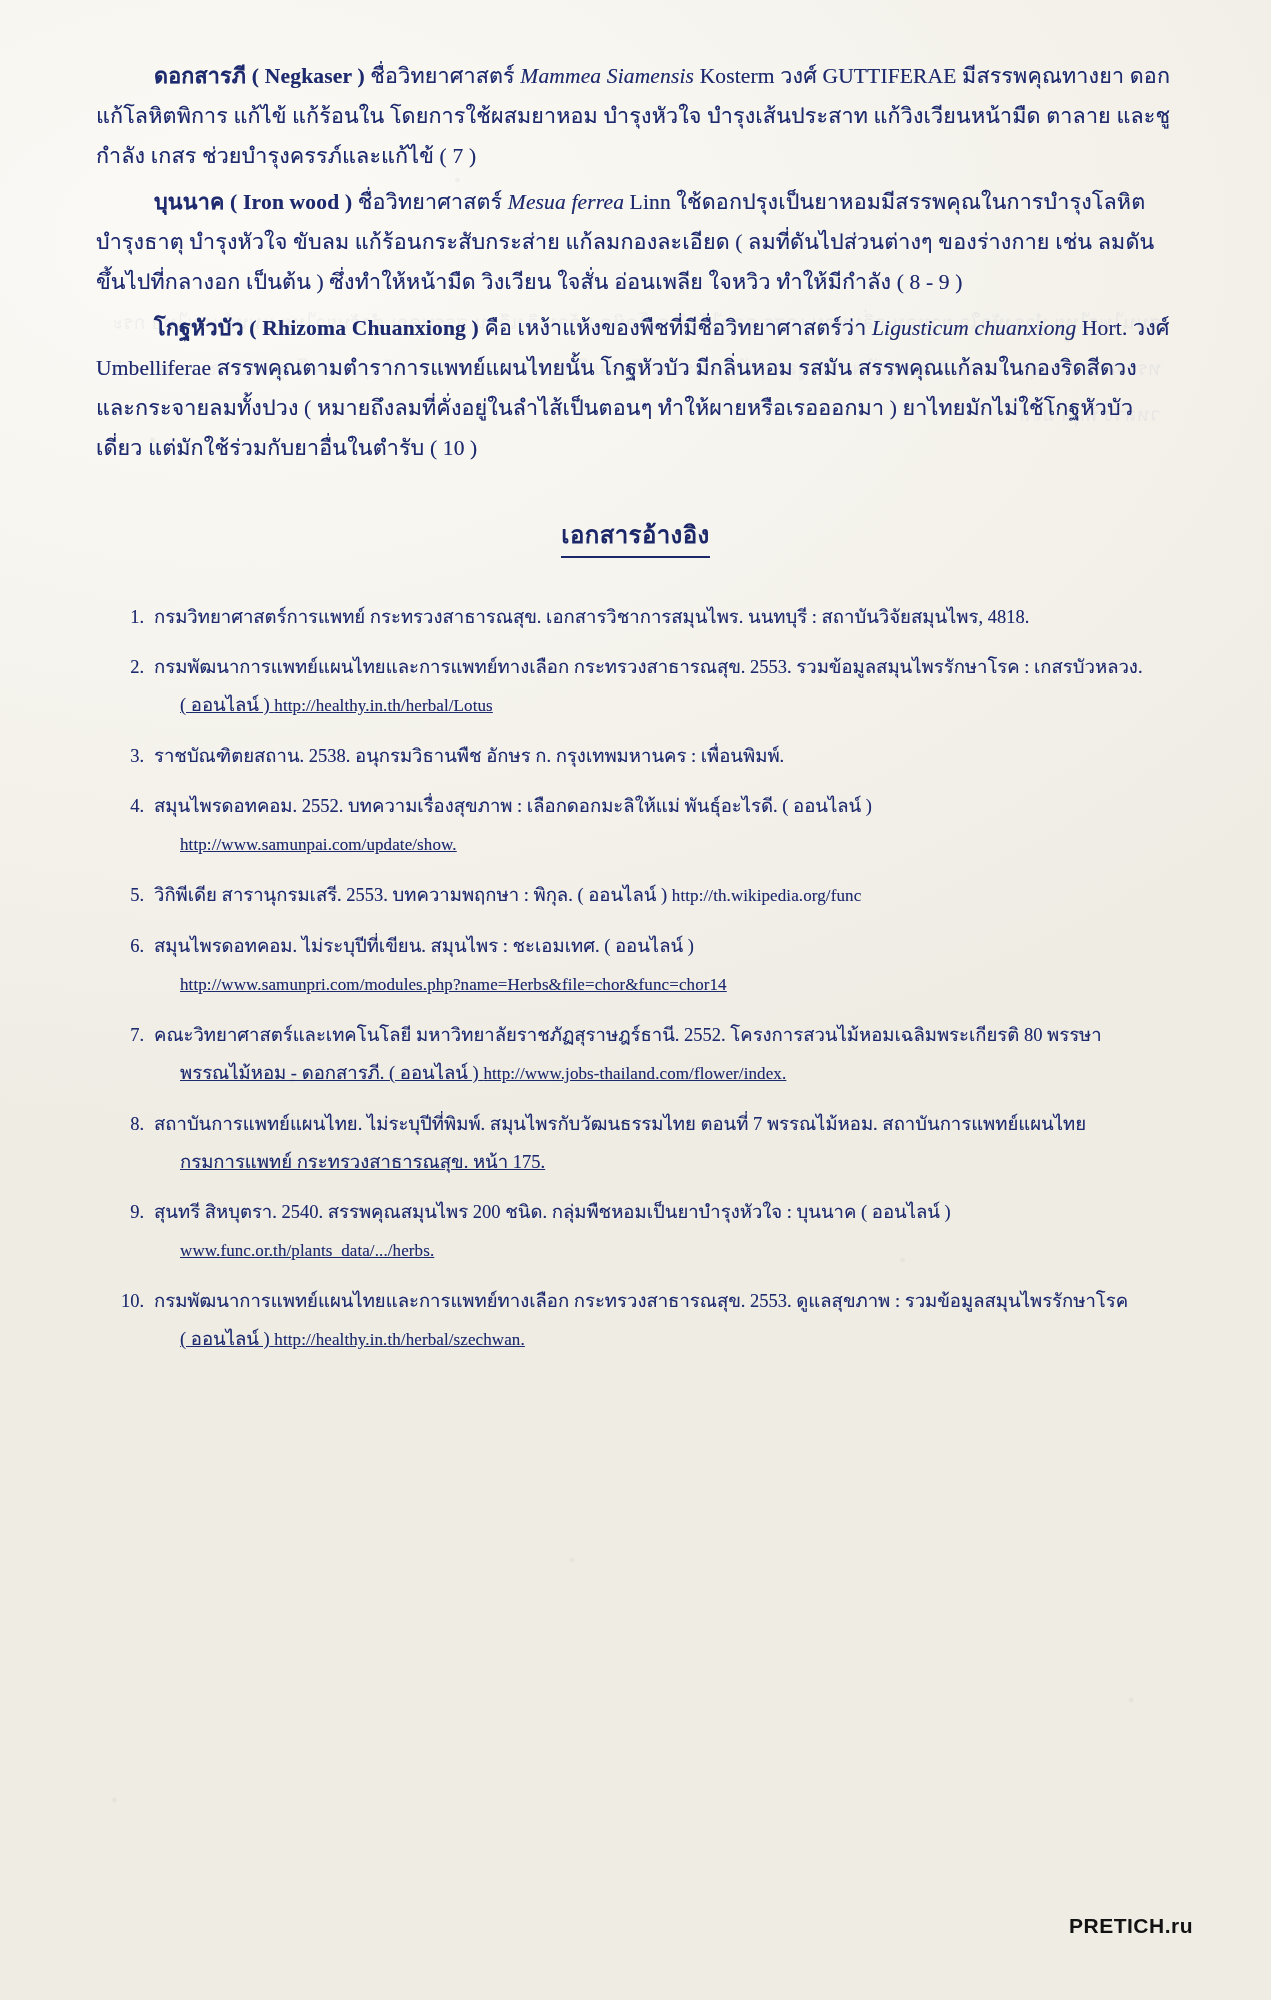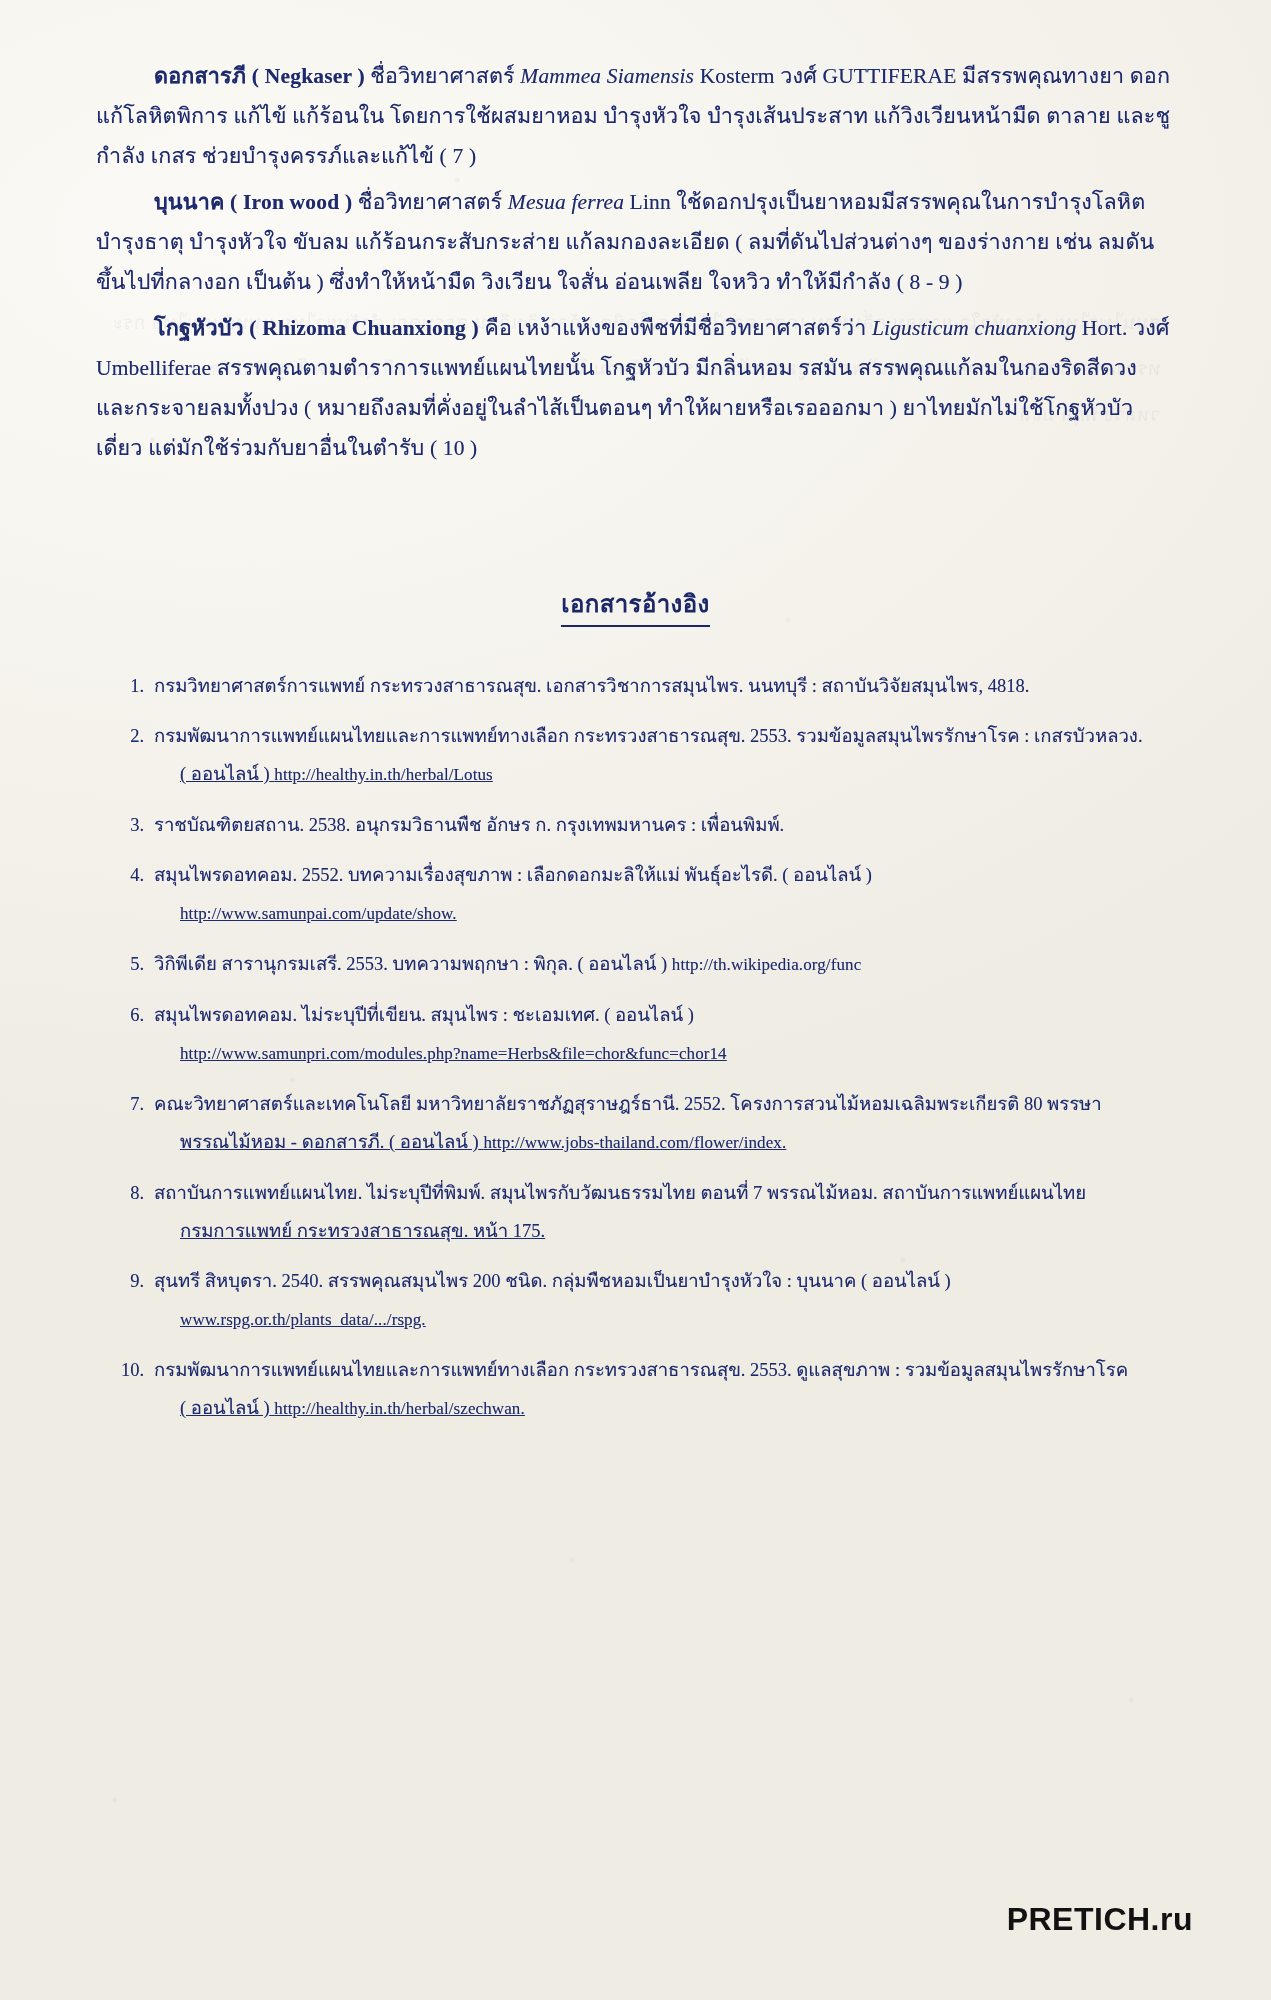--- a/index.html
+++ b/index.html
@@ -82,21 +82,21 @@
     font-family: "Liberation Serif", "DejaVu Serif", serif;
     margin-top: 20px;
   }
   .latin {
     font-family: "Liberation Serif", "DejaVu Serif", serif;
   }
 
   
   .ref-heading-wrap {
     text-align: center;
-    margin-top: 116px;
+    margin-top: 47px;
     margin-bottom: 40px;
   }
   .ref-heading {
     display: inline-block;
     font-size: 24px;
     font-weight: bold;
     color: #1b2768;
     border-bottom: 2px solid #1b2768;
     padding-bottom: 2px;
     letter-spacing: .4px;
@@ -134,21 +134,21 @@
     letter-spacing: .1px;
   }
 
   
   .watermark {
     position: absolute;
     right: 78px;
     bottom: 62px;
     font-family: "Liberation Sans", sans-serif;
     font-weight: bold;
-    font-size: 32px;
+    font-size: 21px;
     letter-spacing: .5px;
     color: #121212;
   }
 </style>
 </head>
 <body>
 
 <div class="page">
 
   <div class="ghost-layer">สมุนไพรไทย บำรุงหัวใจ ยาหอม กลิ่นหอม เกสร ดอกไม้ บำรุงโลหิต แก้ลม วิงเวียน สรรพคุณ ตำรับยาไทย แพทย์แผนไทย กระทรวงสาธารณสุข สถาบันวิจัยสมุนไพร ข้อมูลสมุนไพร พรรณไม้หอม โครงการสวน ดอกสารภี บุนนาค โกฐหัวบัว ชะเอมเทศ บัวหลวง พิกุล มะลิ</div>
@@ -236,21 +236,21 @@
         <span>สถาบันการแพทย์แผนไทย. ไม่ระบุปีที่พิมพ์. สมุนไพรกับวัฒนธรรมไทย ตอนที่ 7 พรรณไม้หอม. สถาบันการแพทย์แผนไทย</span>
         <span class="ref-cont">
           <span>กรมการแพทย์ กระทรวงสาธารณสุข. หน้า 175.</span>
         </span>
       </li>
 
       <li>
         <span class="num">9.</span>
         <span>สุนทรี สิหบุตรา. 2540. สรรพคุณสมุนไพร 200 ชนิด. กลุ่มพืชหอมเป็นยาบำรุงหัวใจ : บุนนาค ( ออนไลน์ )</span>
         <span class="ref-cont">
-          <span class="url">www.rspg.or.th/plants_data/.../rspg.</span>
+          <span class="url">www.func.or.th/plants_data/.../herbs.</span>
         </span>
       </li>
 
       <li>
         <span class="num">10.</span>
         <span>กรมพัฒนาการแพทย์แผนไทยและการแพทย์ทางเลือก กระทรวงสาธารณสุข. 2553. ดูแลสุขภาพ : รวมข้อมูลสมุนไพรรักษาโรค</span>
         <span class="ref-cont">
           <span>( ออนไลน์ )</span>
           <span class="url">http://healthy.in.th/herbal/szechwan.</span>
         </span>

